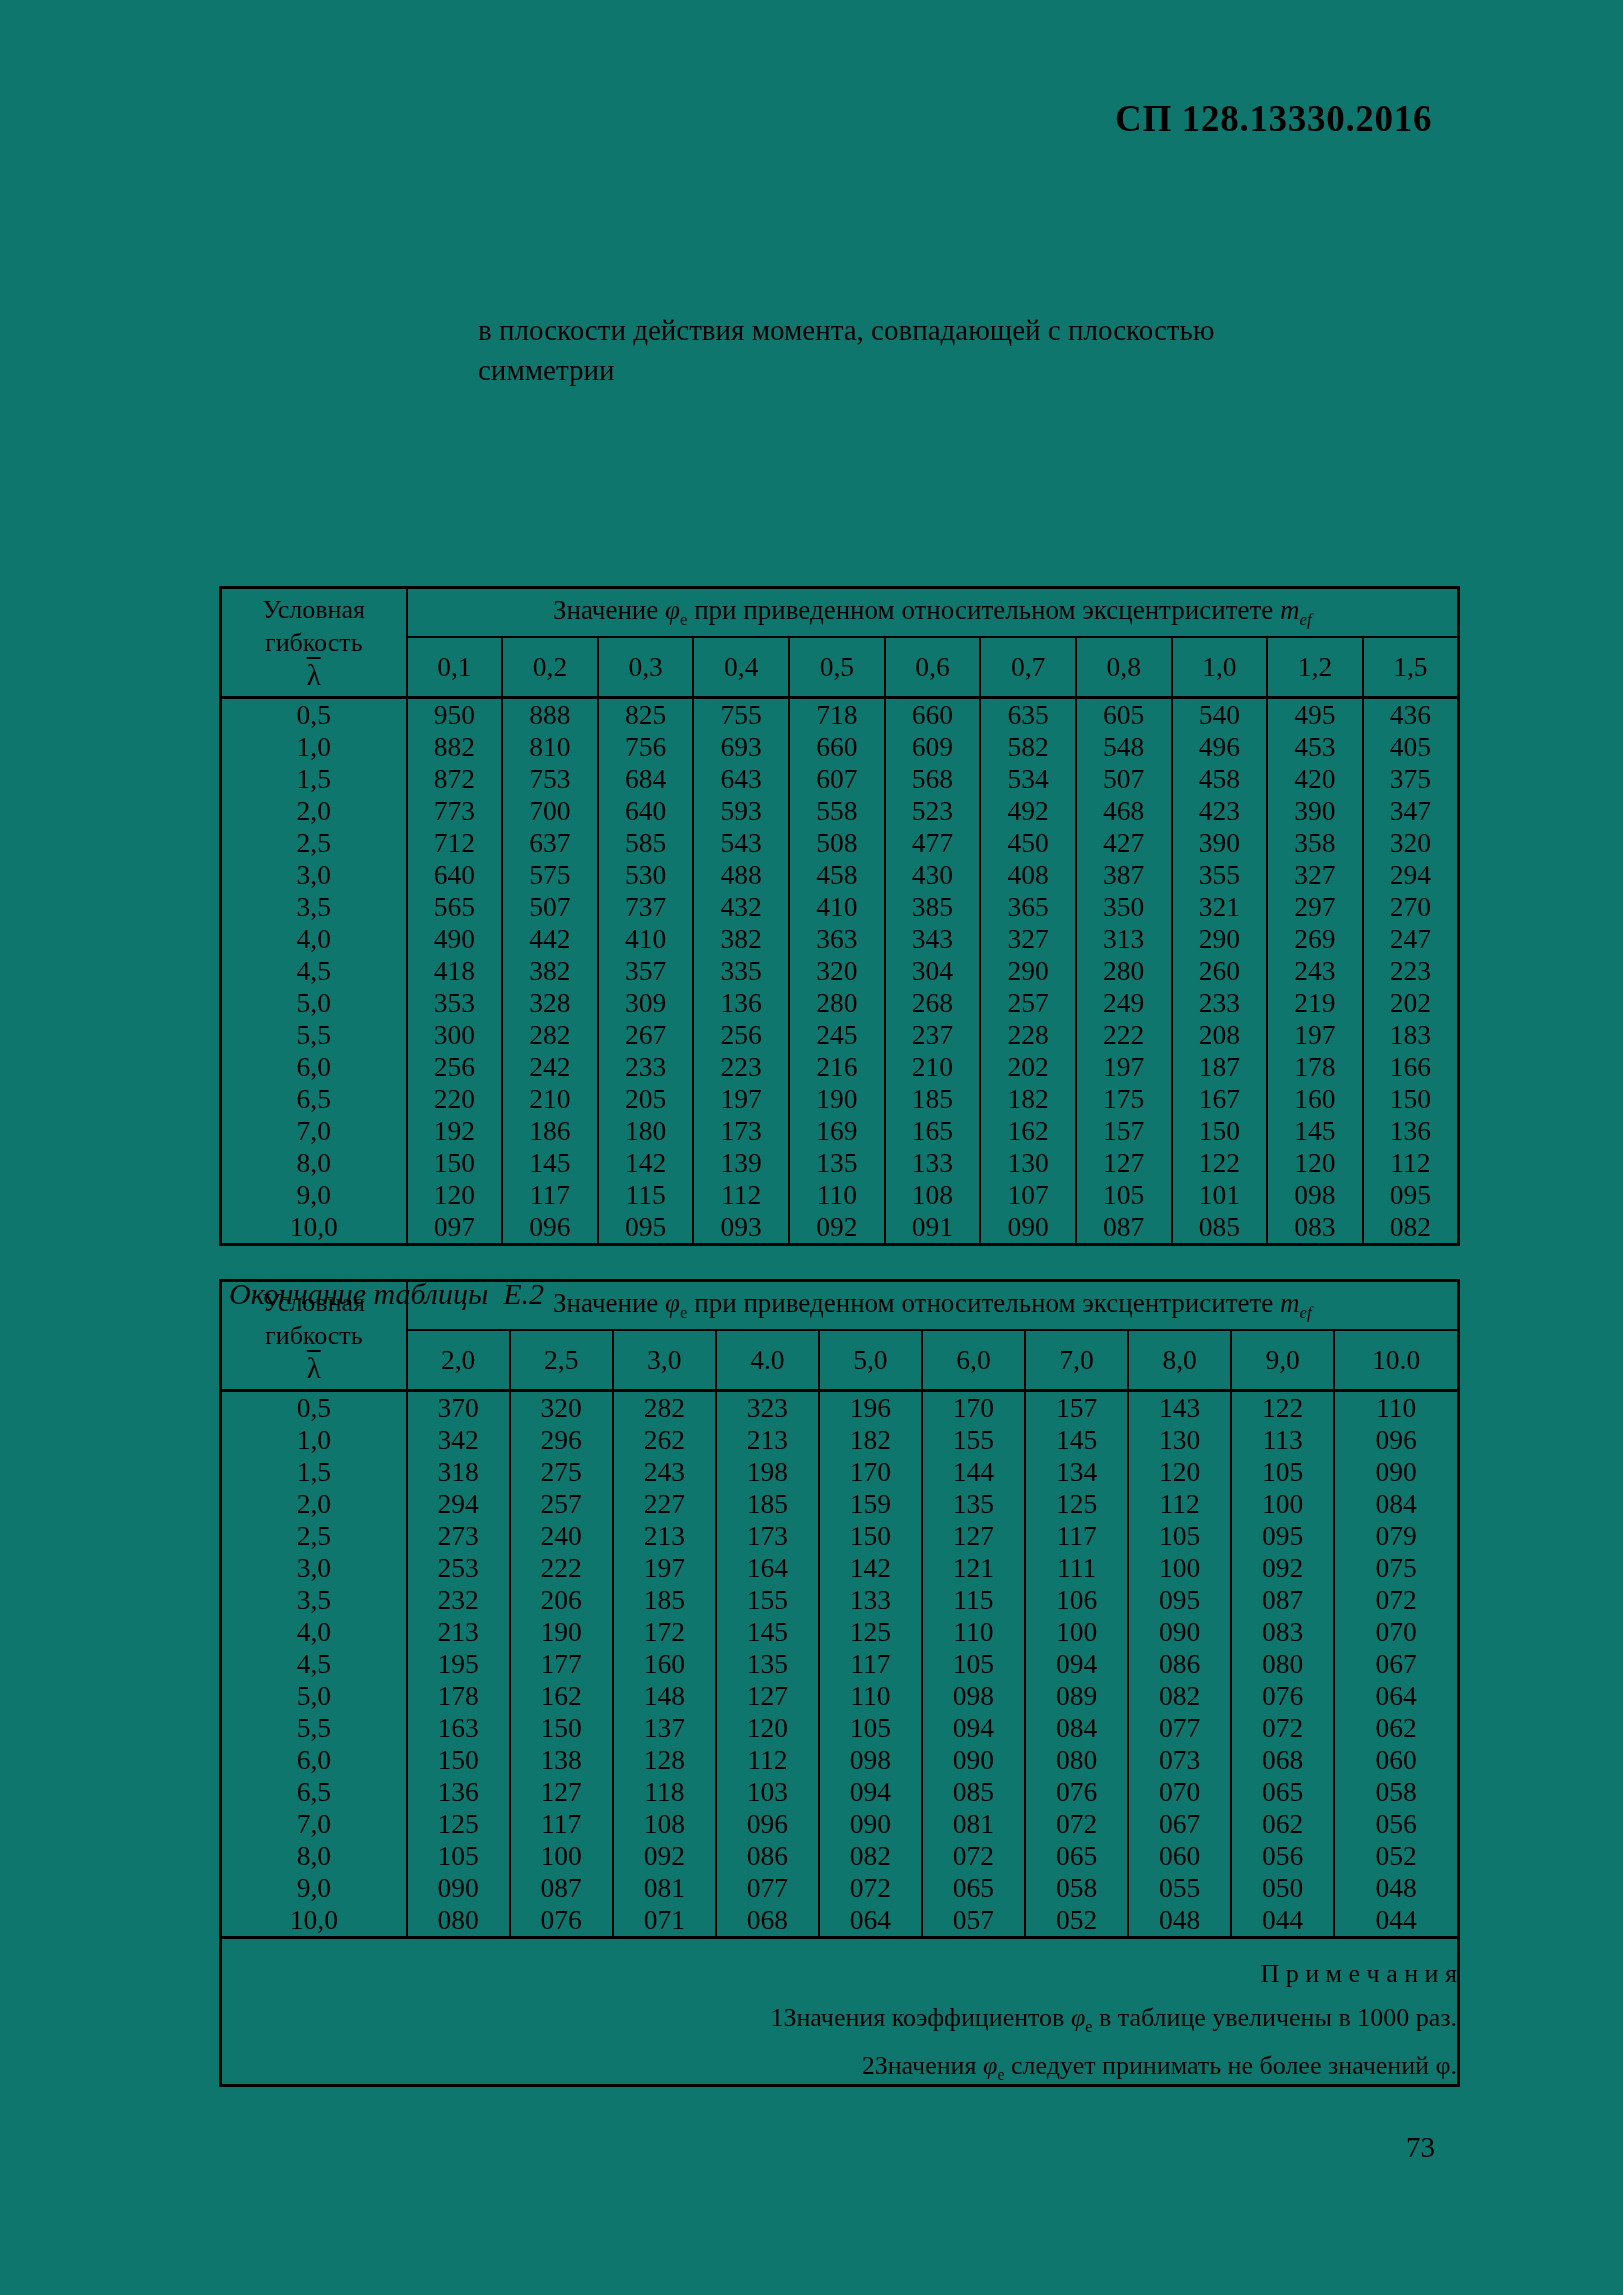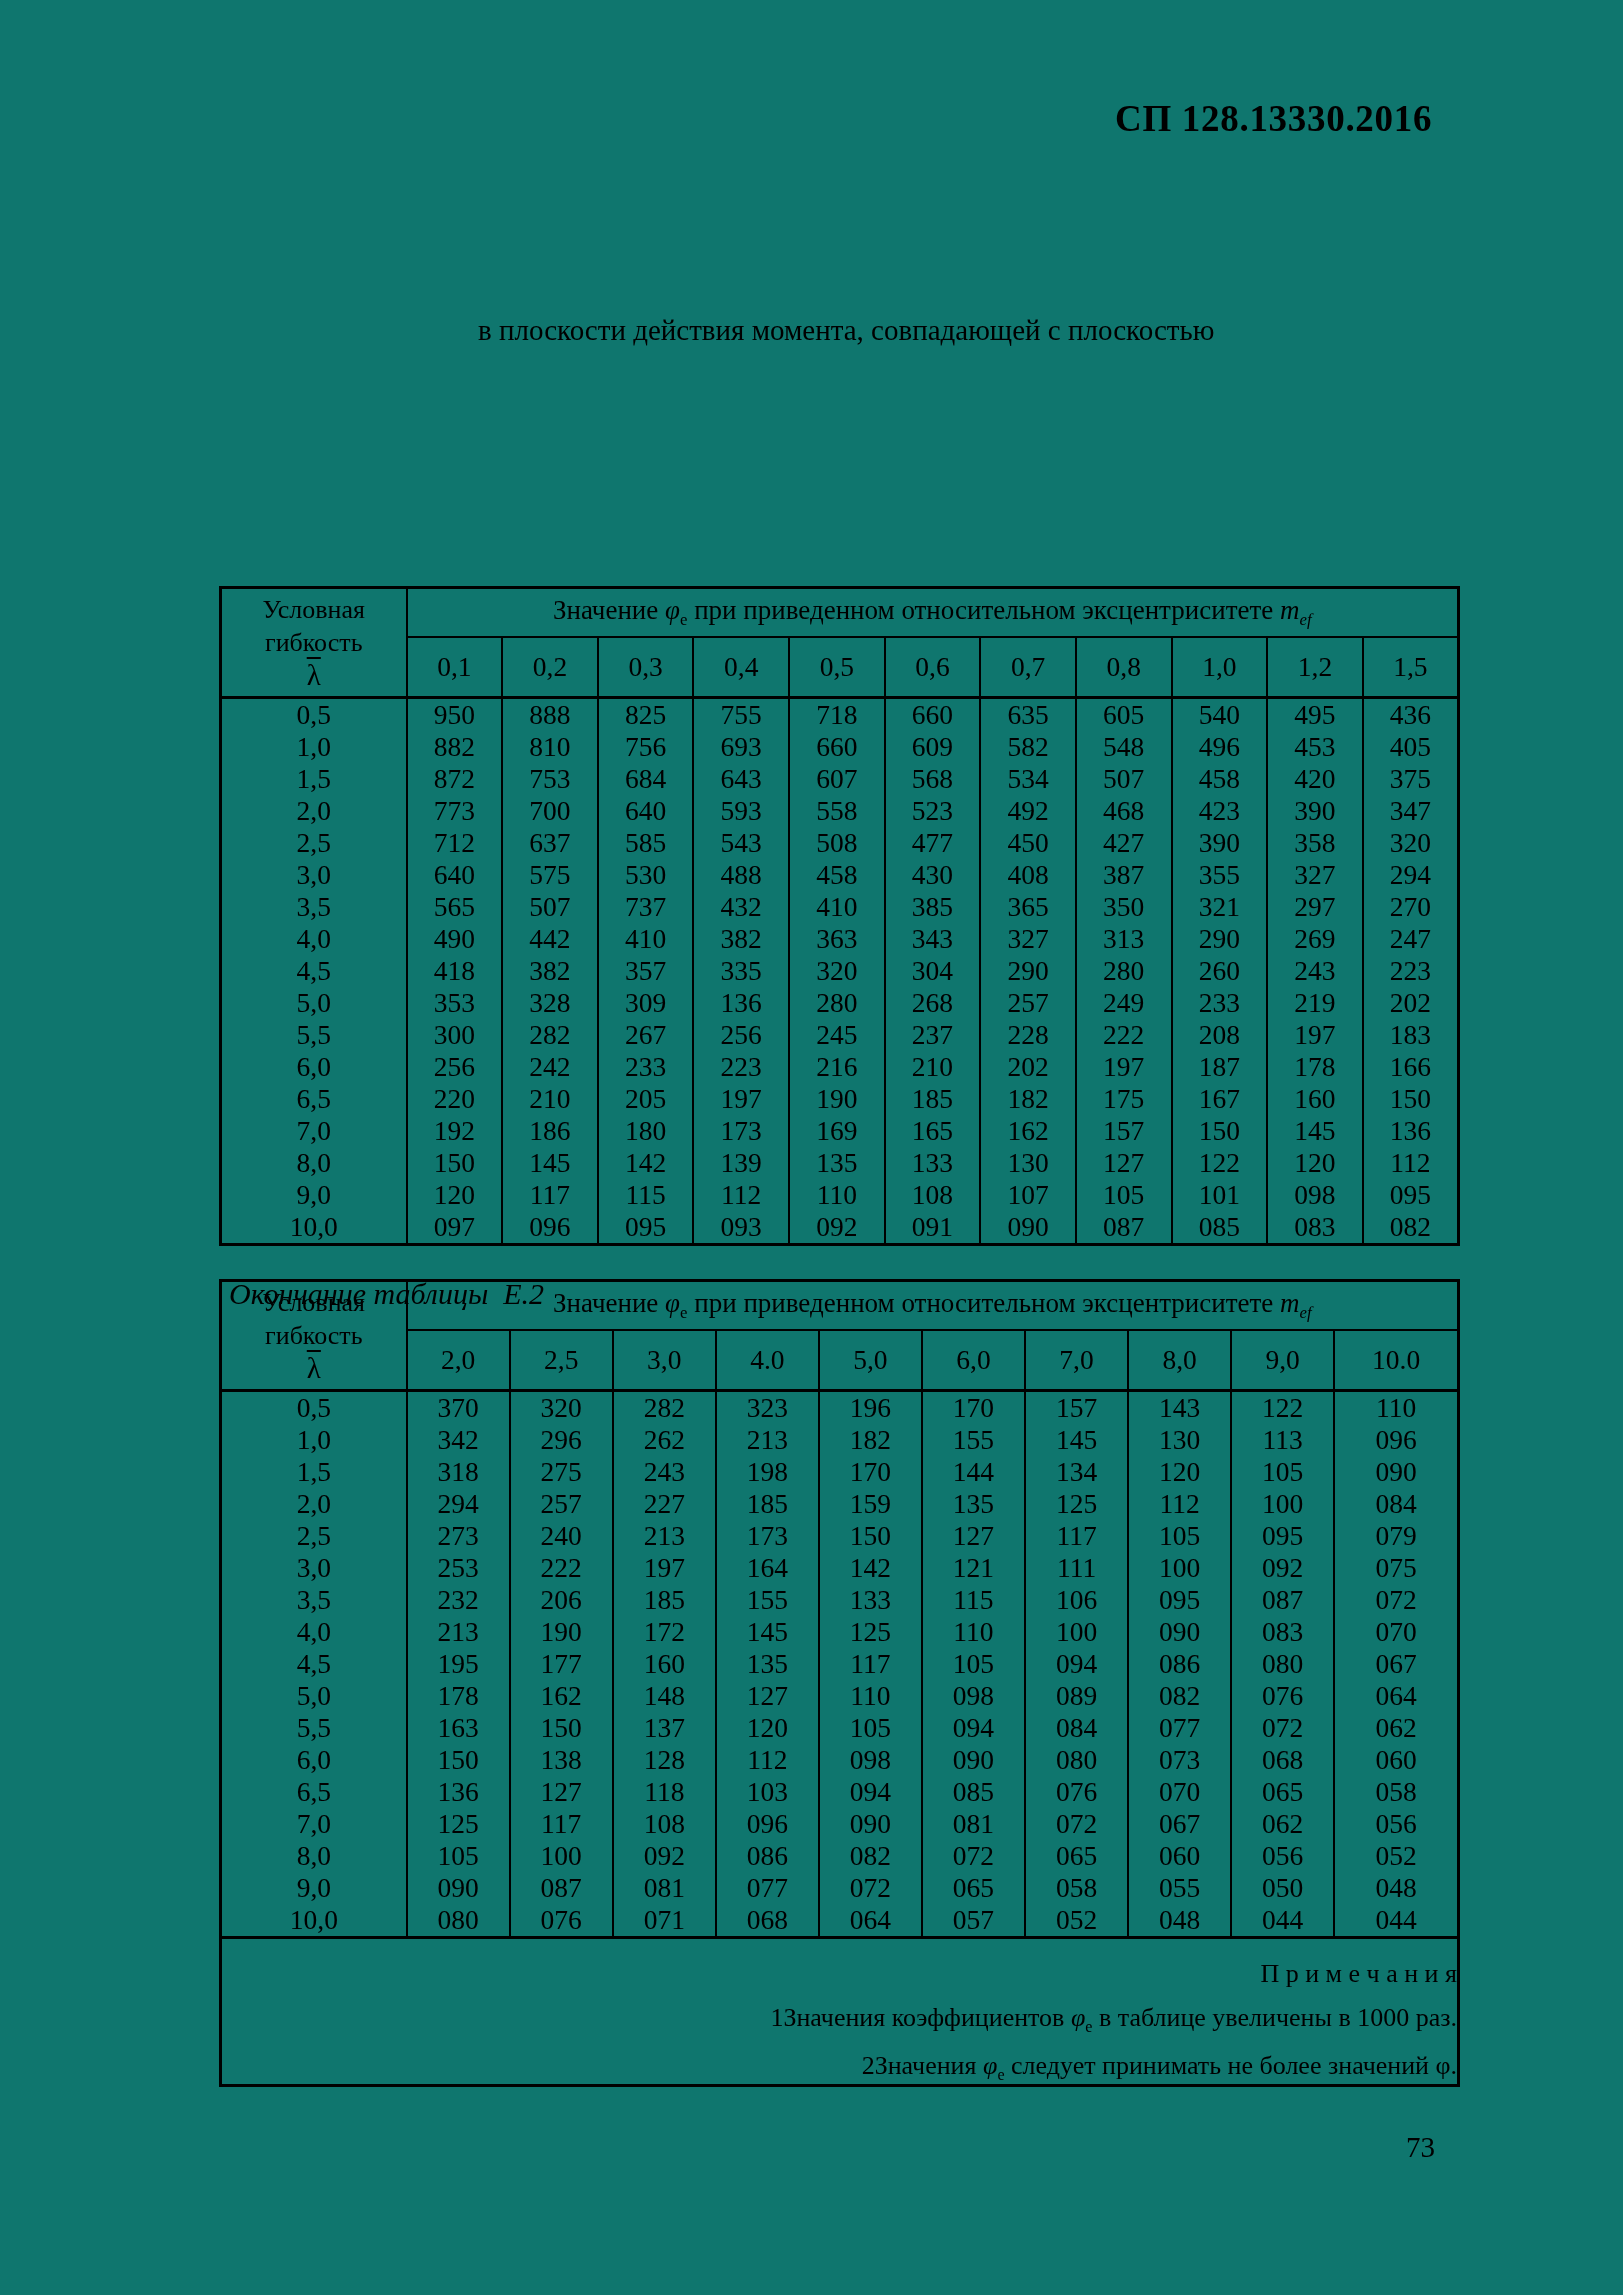--- a/index.html
+++ b/index.html
@@ -66,20 +66,21 @@
 </style>
 </head>
 <body>
 
 <div class="page">
 
   <div class="doc-code">СП 128.13330.2016</div>
 
   <div class="title">
     <div class="tline indent">в плоскости действия момента, совпадающей с плоскостью</div>
+    <div class="tline indent">симметрии</div>
   </div>
 
   <table class="t1">
     <colgroup>
       <col style="width:186px">
       <col span="11">
     </colgroup>
     <thead>
       <tr>
         <td class="corner" rowspan="2">

